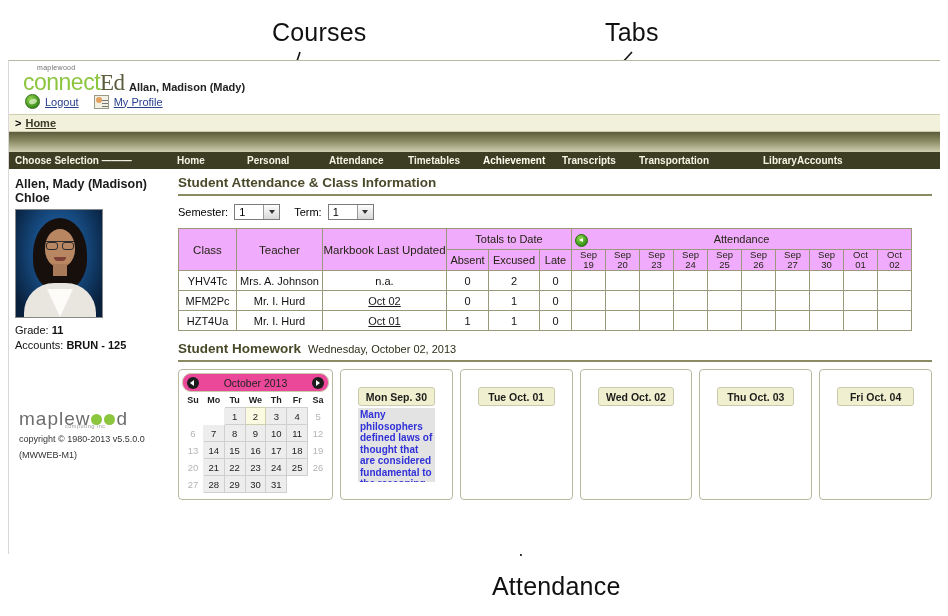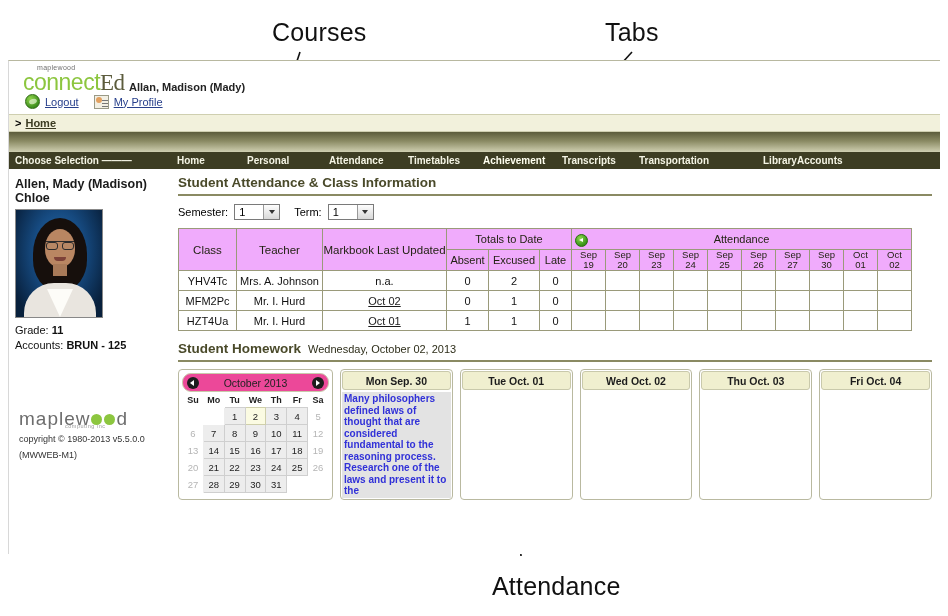--- a/index.html
+++ b/index.html
@@ -522,21 +522,21 @@
     border: 1px solid #cfcfaa;
   }
   table.cal td.blank { background: transparent; border-color: transparent; }
 
   .day-col {
     flex: 1 1 0;
     min-width: 0;
     border: 1px solid #b9b9a0;
     border-radius: 4px;
     background: #fff;
-    padding: 1px;
+    padding: 17px;
     box-sizing: border-box;
     height: 131px;
     display: flex;
     flex-direction: column;
   }
   .day-hdr {
     background: #f0efcf;
     border: 1px solid #c9c9ab;
     border-radius: 3px;
     height: 17px;

